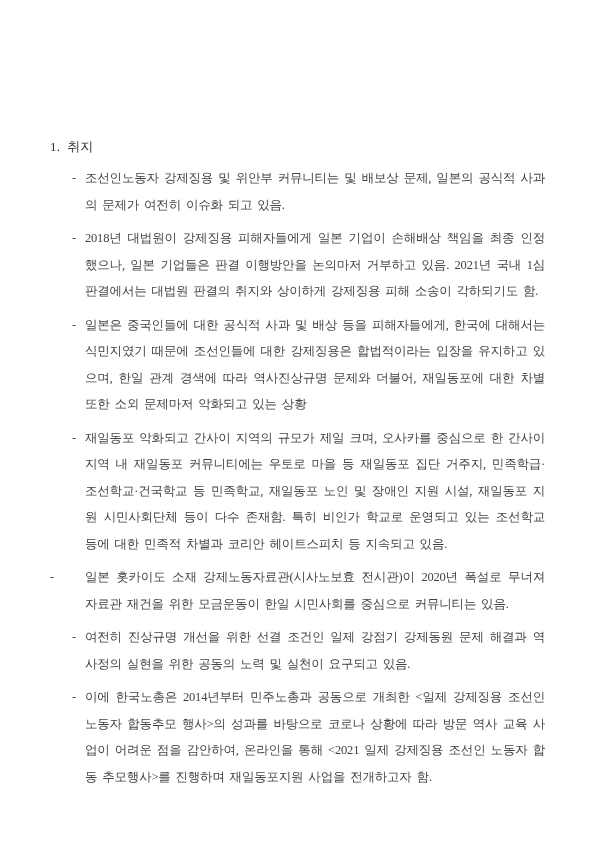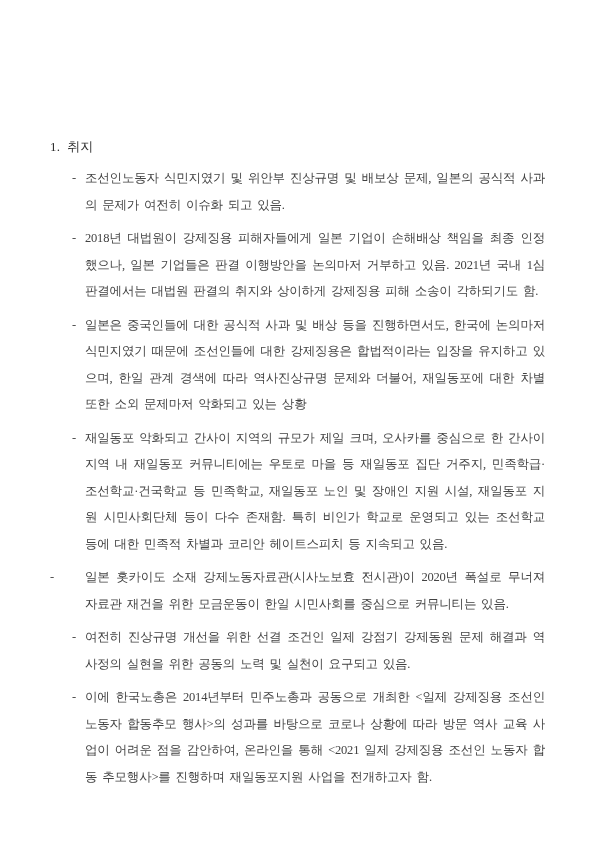--- a/index.html
+++ b/index.html
@@ -77,31 +77,31 @@
 
 
   <div class="section-heading">
     <span class="section-number">1.</span><span>취지</span>
   </div>
 
   <ul class="bullet-list">
 
     <li class="bullet">
       <span class="dash">-</span>
-      <span class="btext">조선인노동자 식민지였기 및 위안부 진상규명 및 배보상 문제, 일본의 공식적 사과의 문제가 여전히 이슈화 되고 있음.</span>
+      <span class="btext">조선인노동자 강제징용 및 위안부 커뮤니티는 및 배보상 문제, 일본의 공식적 사과의 문제가 여전히 이슈화 되고 있음.</span>
     </li>
 
     <li class="bullet">
       <span class="dash">-</span>
       <span class="btext">2018년 대법원이 강제징용 피해자들에게 일본 기업이 손해배상 책임을 최종 인정했으나, 일본 기업들은 판결 이행방안을 논의마저 거부하고 있음. 2021년 국내 1심판결에서는 대법원 판결의 취지와 상이하게 강제징용 피해 소송이 각하되기도 함.</span>
     </li>
 
     <li class="bullet">
       <span class="dash">-</span>
-      <span class="btext">일본은 중국인들에 대한 공식적 사과 및 배상 등을 진행하면서도, 한국에 논의마저 식민지였기 때문에 조선인들에 대한 강제징용은 합법적이라는 입장을 유지하고 있으며, 한일 관계 경색에 따라 역사진상규명 문제와 더불어, 재일동포에 대한 차별 또한 소외 문제마저 악화되고 있는 상황</span>
+      <span class="btext">일본은 중국인들에 대한 공식적 사과 및 배상 등을 피해자들에게, 한국에 대해서는 식민지였기 때문에 조선인들에 대한 강제징용은 합법적이라는 입장을 유지하고 있으며, 한일 관계 경색에 따라 역사진상규명 문제와 더불어, 재일동포에 대한 차별 또한 소외 문제마저 악화되고 있는 상황</span>
     </li>
 
     <li class="bullet">
       <span class="dash">-</span>
       <span class="btext">재일동포 악화되고 간사이 지역의 규모가 제일 크며, 오사카를 중심으로 한 간사이 지역 내 재일동포 커뮤니티에는 우토로 마을 등 재일동포 집단 거주지, 민족학급·조선학교·건국학교 등 민족학교, 재일동포 노인 및 장애인 지원 시설, 재일동포 지원 시민사회단체 등이 다수 존재함. 특히 비인가 학교로 운영되고 있는 조선학교 등에 대한 민족적 차별과 코리안 헤이트스피치 등 지속되고 있음.</span>
     </li>
 
     <li class="bullet wide-gap">
       <span class="dash">-</span>
       <span class="btext">일본 홋카이도 소재 강제노동자료관(시사노보효 전시관)이 2020년 폭설로 무너져 자료관 재건을 위한 모금운동이 한일 시민사회를 중심으로 커뮤니티는 있음.</span>

